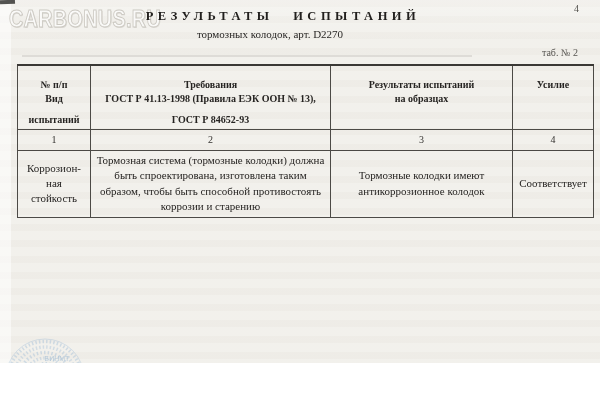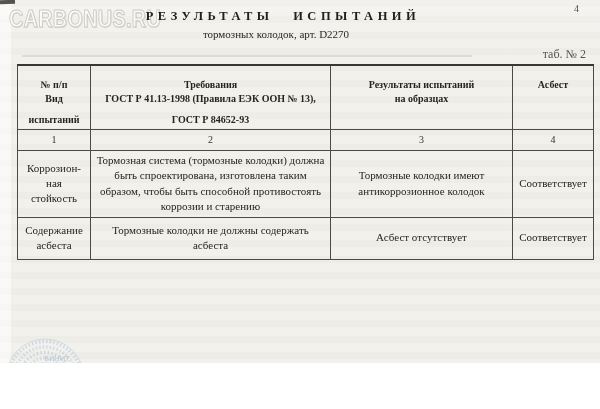--- a/index.html
+++ b/index.html
@@ -26,24 +26,24 @@
     text-shadow:1px 1px 0 rgba(180,177,170,.35);
     white-space:nowrap;
   }
   .page-number{position:absolute;top:3px;right:21px;font-size:10px;color:#55534f;}
   .doc-title{
     position:absolute;top:9px;left:283px;transform:translateX(-50%);
     font-size:12.5px;font-weight:bold;letter-spacing:4.5px;word-spacing:12px;
     white-space:nowrap;color:#211f1d;
   }
   .doc-subtitle{
-    position:absolute;top:28px;left:276px;transform:translateX(-50%);
+    position:absolute;top:28px;left:270px;transform:translateX(-50%);
     font-size:11px;white-space:nowrap;color:#2a2826;
   }
-  .tab-label{position:absolute;top:47px;right:14px;font-size:12px;color:#55534f;}
+  .tab-label{position:absolute;top:47px;right:22px;font-size:10px;color:#55534f;}
   .smear{position:absolute;top:55px;left:22px;width:450px;height:2px;background:rgba(175,172,165,.30);}
   table.results{
     position:absolute;left:17px;top:64px;
     width:576px;border-collapse:collapse;table-layout:fixed;
     font-size:11px;line-height:1.4;
   }
   table.results{border-top:2px solid #3a3835;}
   .results td,.results th{
     border:1px solid #4c4a46;
     padding:2px 4px;text-align:center;vertical-align:middle;
@@ -95,45 +95,39 @@
         <th>
           <span class="hline">Требования</span>
           <span class="hline nowrap">ГОСТ Р 41.13-1998 (Правила ЕЭК ООН № 13),</span>
           <span class="hline gap">ГОСТ Р 84652-93</span>
         </th>
         <th>
           <span class="hline">Результаты испытаний</span>
           <span class="hline">на образцах</span>
         </th>
         <th>
-          <span class="hline">Асбест</span>
+          <span class="hline">Усилие</span>
         </th>
       </tr>
 
       <tr class="r-num">
         <td>1</td>
         <td>2</td>
         <td>3</td>
         <td>4</td>
       </tr>
 
 
       <tr class="r2">
         <td>Коррозион-ная стойкость</td>
         <td>Тормозная система (тормозные колодки) должна быть спроектирована, изготовлена таким образом, чтобы быть способной противостоять коррозии и старению</td>
         <td>Тормозные колодки имеют антикоррозионное колодок</td>
         <td>Соответствует</td>
       </tr>
 
-      <tr class="r3">
-        <td>Содержание асбеста</td>
-        <td>Тормозные колодки не должны содержать асбеста</td>
-        <td>Асбест отсутствует</td>
-        <td>Соответствует</td>
-      </tr>
 
     </tbody>
   </table>
 
   <svg class="stamp" width="96" height="74" viewBox="0 0 96 74" aria-hidden="true">
     <g fill="none" stroke="#8fb3d3">
       <circle cx="45" cy="43" r="39" stroke-width="1" opacity=".55"></circle>
       <circle cx="45" cy="43" r="36.5" stroke-width="3.4" stroke-dasharray="1.5 2.1" opacity=".6"></circle>
       <circle cx="45" cy="43" r="31" stroke-width="3.4" stroke-dasharray="1.5 2.0" opacity=".55"></circle>
       <circle cx="45" cy="43" r="25.5" stroke-width="3.4" stroke-dasharray="1.5 2.2" opacity=".6"></circle>

